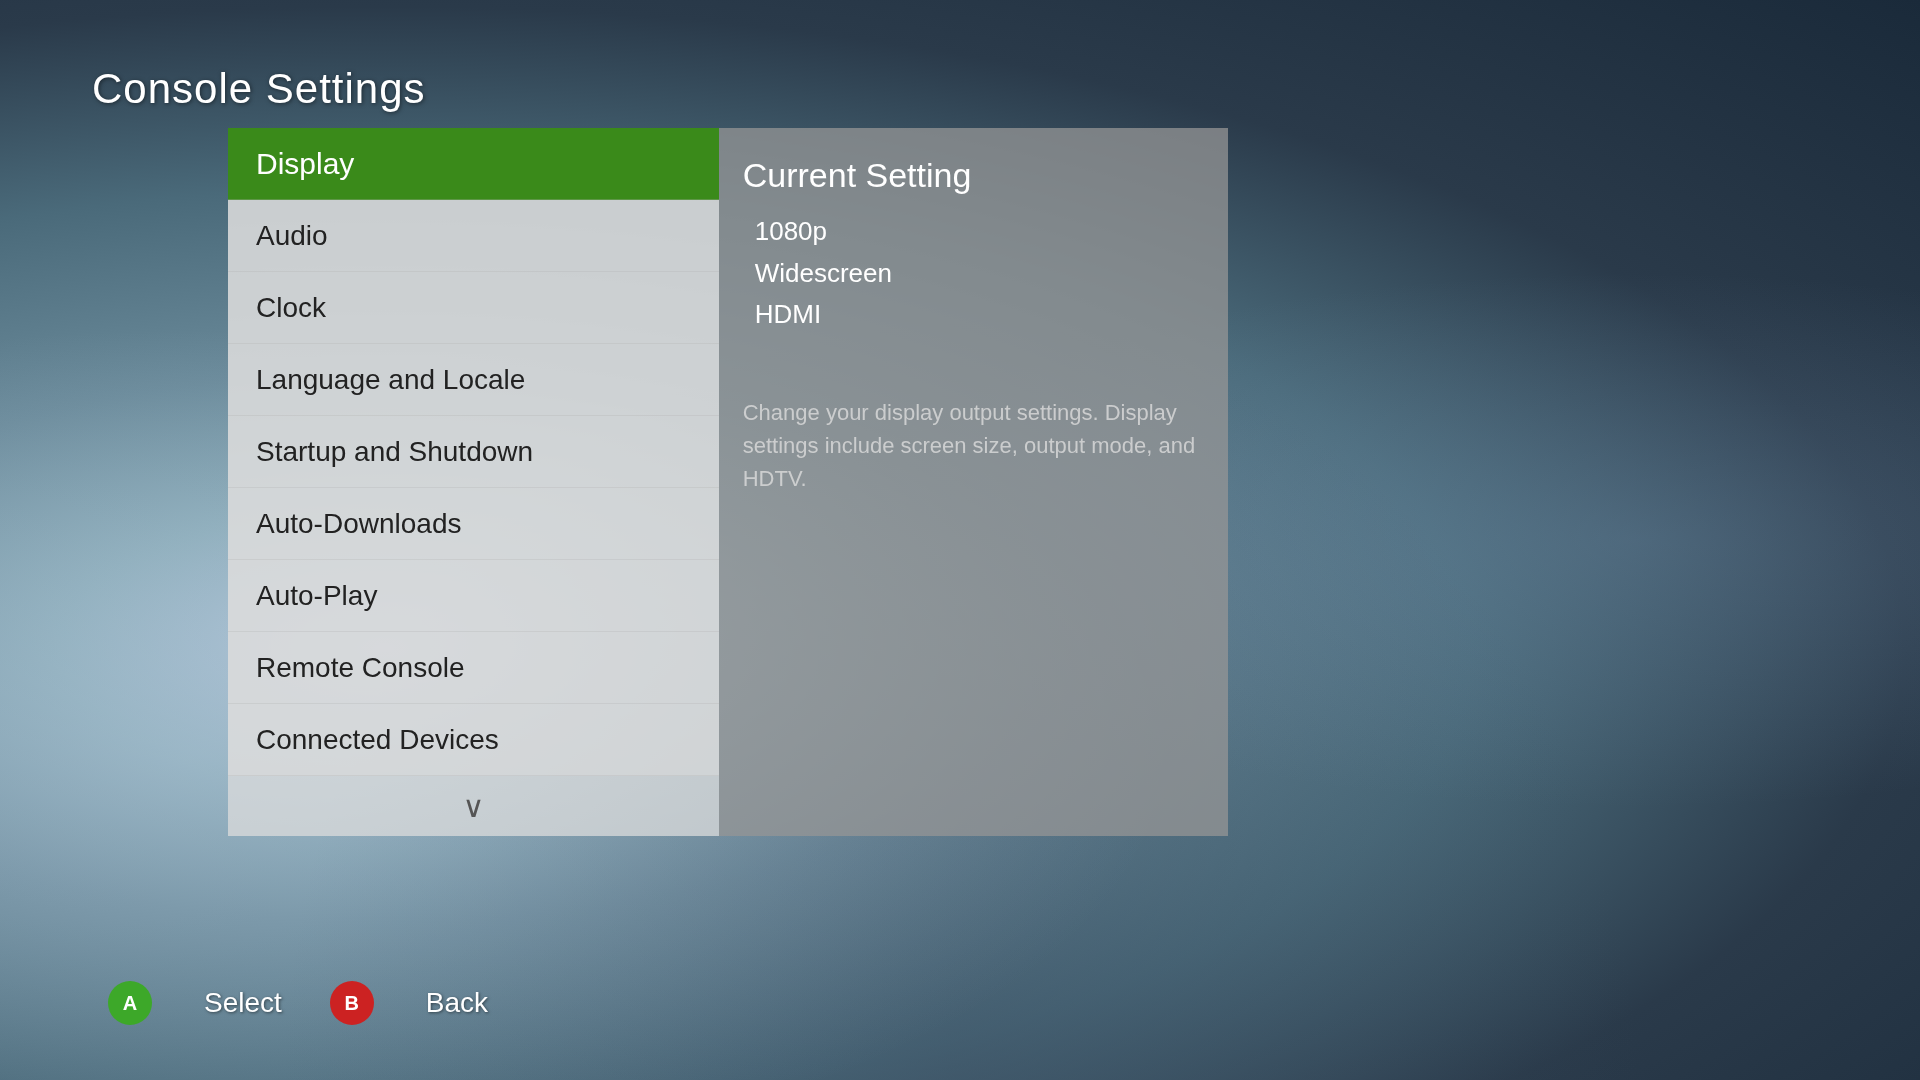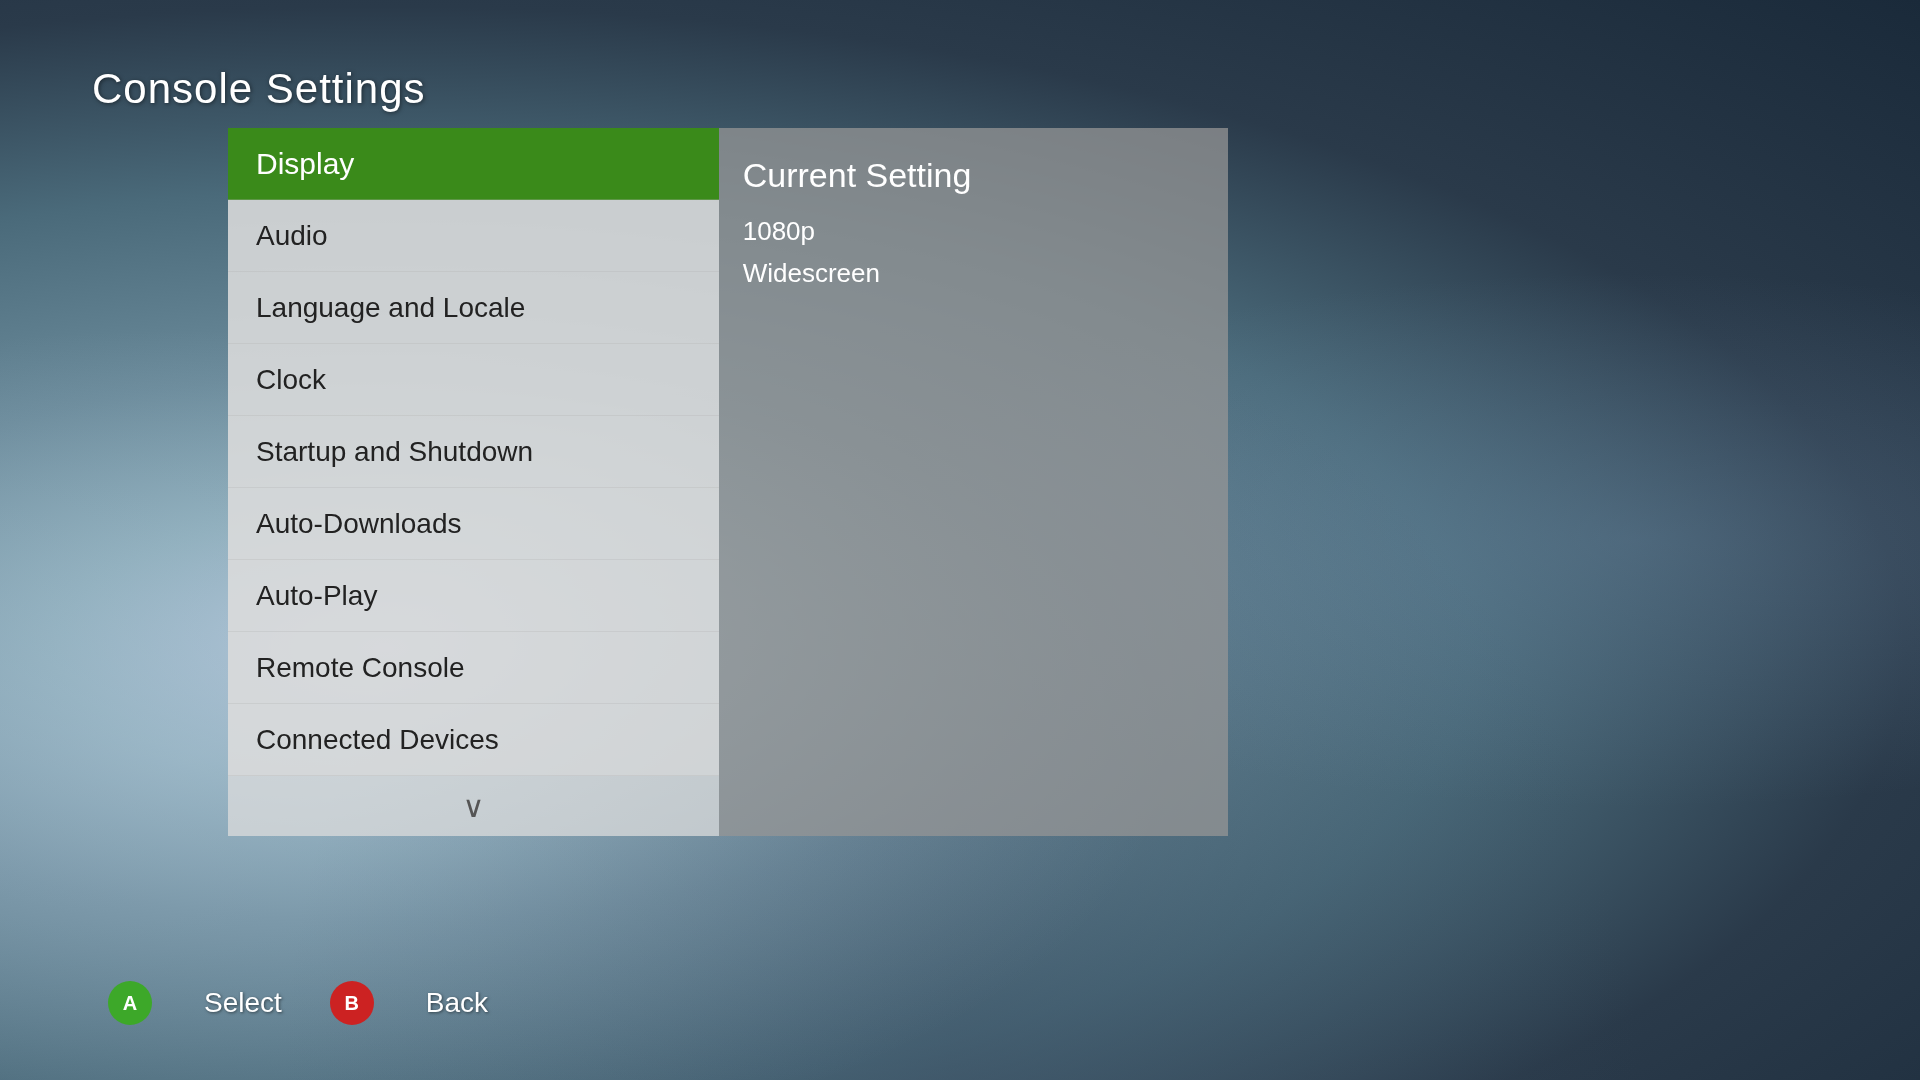--- a/index.html
+++ b/index.html
@@ -106,21 +106,21 @@
       font-size: 34px;
       font-weight: 300;
       margin-bottom: 16px;
     }
 
     .setting-value {
       color: white;
       font-size: 26px;
       font-weight: 300;
       line-height: 1.6;
-      margin-left: 0;
+      margin-left: 12px;
     }
 
     .setting-description {
       color: rgba(220, 220, 220, 0.8);
       font-size: 22px;
       font-weight: 300;
       margin-top: 60px;
       line-height: 1.5;
     }
 
@@ -172,24 +172,24 @@
   <div class="menu-panel">
 
     <div id="menu-items-container">
         <div class="menu-item" style="background-color: rgb(58, 138, 26);">
           <span class="menu-item-label" style="color: white; font-size: 30px;">Display</span>
         </div>
         <div class="menu-item">
           <span class="menu-item-label">Audio</span>
         </div>
         <div class="menu-item">
+          <span class="menu-item-label">Clock</span>
+        </div>
+        <div class="menu-item">
           <span class="menu-item-label">Language and Locale</span>
-        </div>
-        <div class="menu-item">
-          <span class="menu-item-label">Clock</span>
         </div>
         <div class="menu-item">
           <span class="menu-item-label">Startup and Shutdown</span>
         </div>
         <div class="menu-item">
           <span class="menu-item-label">Auto-Downloads</span>
         </div>
         <div class="menu-item">
           <span class="menu-item-label">Auto-Play</span>
         </div>
@@ -203,21 +203,23 @@
           <span class="chevron-down" style="font-size: 30px; color: rgb(85, 85, 85);">∨</span>
         </div>
       </div>
   </div>
 
   <div class="detail-panel">
     <div class="current-setting-title">Current Setting</div>
     <div id="setting-values-container">
         <div class="setting-value">1080p</div>
         <div class="setting-value">Widescreen</div>
-      </div>
+        <div class="setting-value">HDMI</div>
+      </div>
+    <div class="setting-description">Change your display output settings. Display settings include screen size, output mode, and HDTV.</div>
   </div>
 </div>
 
 <div class="bottom-bar">
   <div id="controls-container" style="display: flex; align-items: center; gap: 48px;">
       <div class="controller-btn">
         <div class="btn-circle" style="background-color: rgb(61, 168, 41);">A</div>
         <span class="btn-label">Select</span>
       </div>
       <div class="controller-btn">

